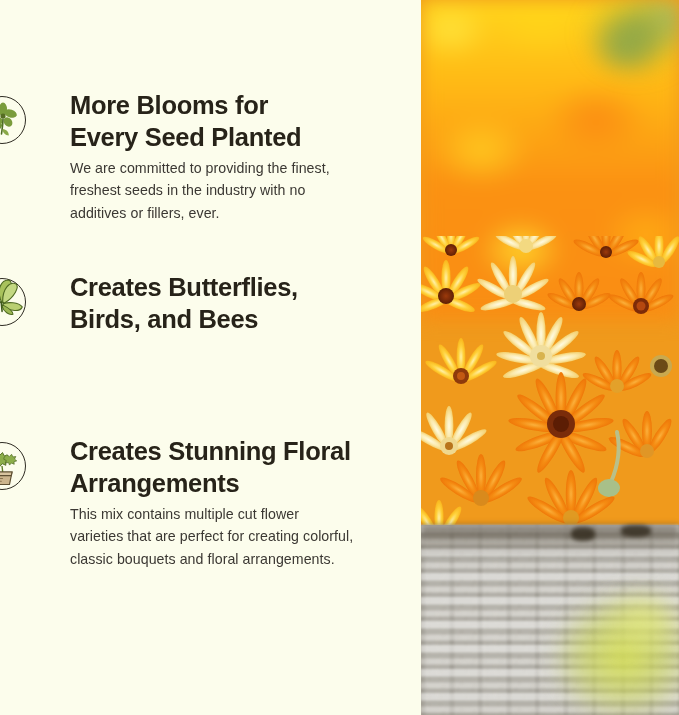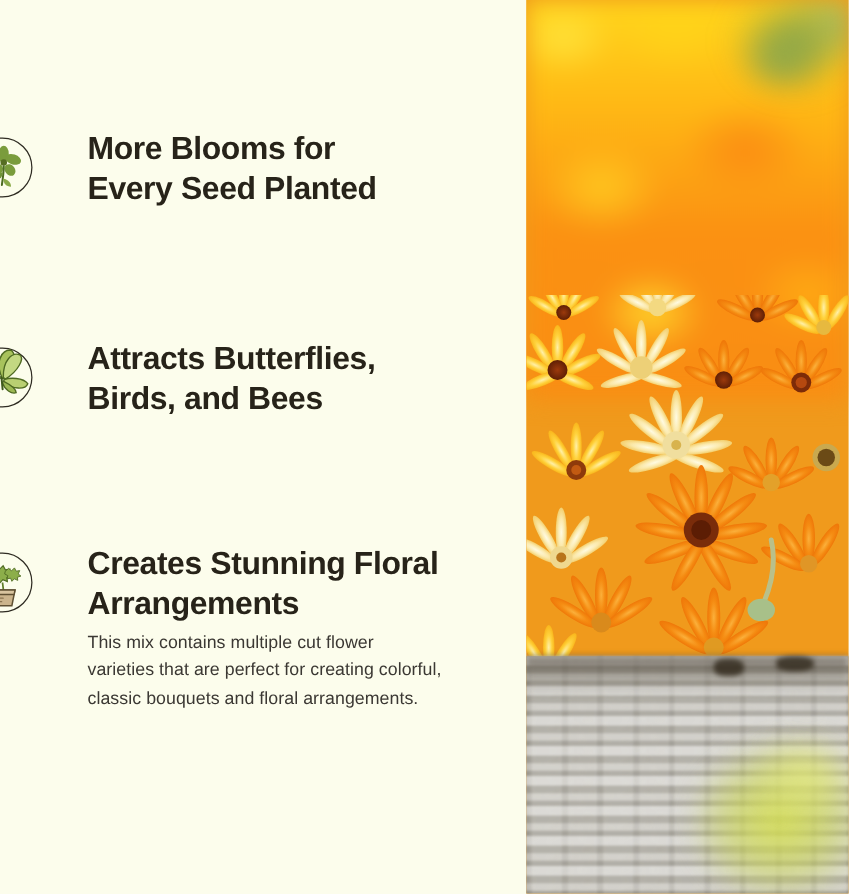--- a/index.html
+++ b/index.html
@@ -31,21 +31,21 @@
     box-sizing: border-box;
     padding: 0;
     flex: 0 0 421px;
   }
   .feature {
     position: absolute;
     left: 0;
     width: 421px;
     display: block;
   }
-  .feature-1 { top: 104px; }
+  .feature-1 { top: 90px; }
   .feature-2 { top: 272px; }
   .feature-3 { top: 436px; }
 
   .feature-icon {
     position: absolute;
     left: -22px;
     top: 6px;
     width: 48px;
     height: 48px;
     border-radius: 50%;
@@ -196,39 +196,42 @@
             <circle cx="0" cy="-1" r="2.6" fill="#566d23"></circle>
           </g>
           <path d="M24 22 C24 28 23 33 22.5 37" stroke="#4c6b22" stroke-width="1.6" fill="none" stroke-linecap="round"></path>
           <path d="M23.4 27 C19 27.5 16.5 30 16.5 33.5 C20.5 33.2 23 31 23.4 27 Z" fill="#6f9238"></path>
           <path d="M23.6 32 C27.5 32.5 29.8 35 29.8 38.4 C26 38.2 23.8 36 23.6 32 Z" fill="#8aa948"></path>
         </svg>
       </div>
       <div class="feature-body">
         <h2 class="feature-heading">More Blooms for
 Every Seed Planted</h2>
+        <p class="feature-text">We are committed to providing the finest,
+freshest seeds in the industry with no
+additives or fillers, ever.</p>
       </div>
     </div>
 
     <div class="feature feature-2">
       <div class="feature-icon">
         <svg width="48" height="48" viewBox="0 0 48 48" aria-hidden="true">
           <g transform="translate(23,24) rotate(-18)">
             <path d="M0 0 C-2 -14 6 -22 13 -20 C17 -18 14 -6 2 0 Z" fill="#a8c25c" stroke="#4f6a22" stroke-width="1.1"></path>
             <path d="M1 -1 C5 -14 14 -18 19 -14 C22 -10 14 -2 2 1 Z" fill="#c3d882" stroke="#4f6a22" stroke-width="1.1"></path>
             <path d="M1 1 C6 1 16 4 18 10 C15 14 5 11 0 3 Z" fill="#b9cf72" stroke="#4f6a22" stroke-width="1.1"></path>
             <path d="M0 2 C3 5 8 10 7 14 C3 14 -1 9 -1 3 Z" fill="#9cb853" stroke="#4f6a22" stroke-width="1"></path>
             <path d="M-0.5 -1 L-2.5 8" stroke="#3f5a1c" stroke-width="1.6" stroke-linecap="round"></path>
             <path d="M-1 -2 C-6 -5 -9 -4 -11 -6" stroke="#3f5a1c" stroke-width="1" fill="none" stroke-linecap="round"></path>
             <path d="M-1 -1 C-6 -1 -9 1 -11 0" stroke="#3f5a1c" stroke-width="1" fill="none" stroke-linecap="round"></path>
           </g>
         </svg>
       </div>
       <div class="feature-body">
-        <h2 class="feature-heading">Attracts Butterflies,
+        <h2 class="feature-heading">Creates Butterflies,
 Birds, and Bees</h2>
       </div>
     </div>
 
     <div class="feature feature-3">
       <div class="feature-icon">
         <svg width="48" height="48" viewBox="0 0 48 48" aria-hidden="true">
           <g fill="#8cae4a" stroke="#4f6a22" stroke-width="0.9">
             <path d="M18 14 l3.5 -3 l3 2.5 l3 -3 l1.8 3.4 l3.6 -0.6 l-1.6 3.4 l2.8 2.2 l-3.6 1.2 l0.4 3.2 l-3.6 -1.6 l-2.4 2.6 l-1.4 -3.3 l-3.6 0.8 l0.8 -3.4 l-3.2 -1.6 Z" transform="translate(-4,-1)"></path>
             <path d="M18 14 l3.5 -3 l3 2.5 l3 -3 l1.8 3.4 l3.6 -0.6 l-1.6 3.4 l2.8 2.2 l-3.6 1.2 l0.4 3.2 l-3.6 -1.6 l-2.4 2.6 l-1.4 -3.3 l-3.6 0.8 l0.8 -3.4 l-3.2 -1.6 Z" transform="translate(8,0) scale(0.78) translate(4,4)"></path>

